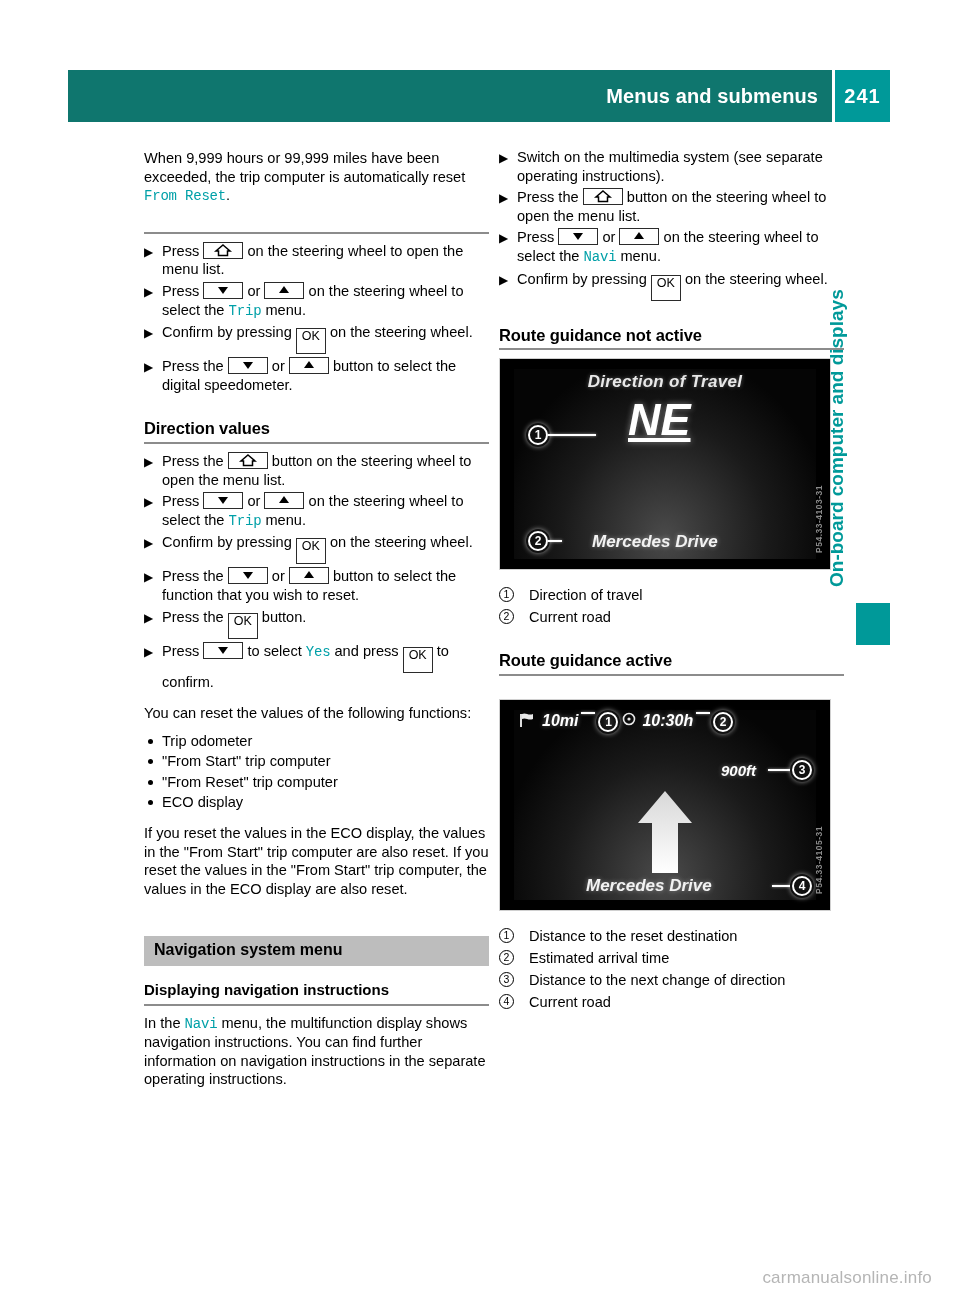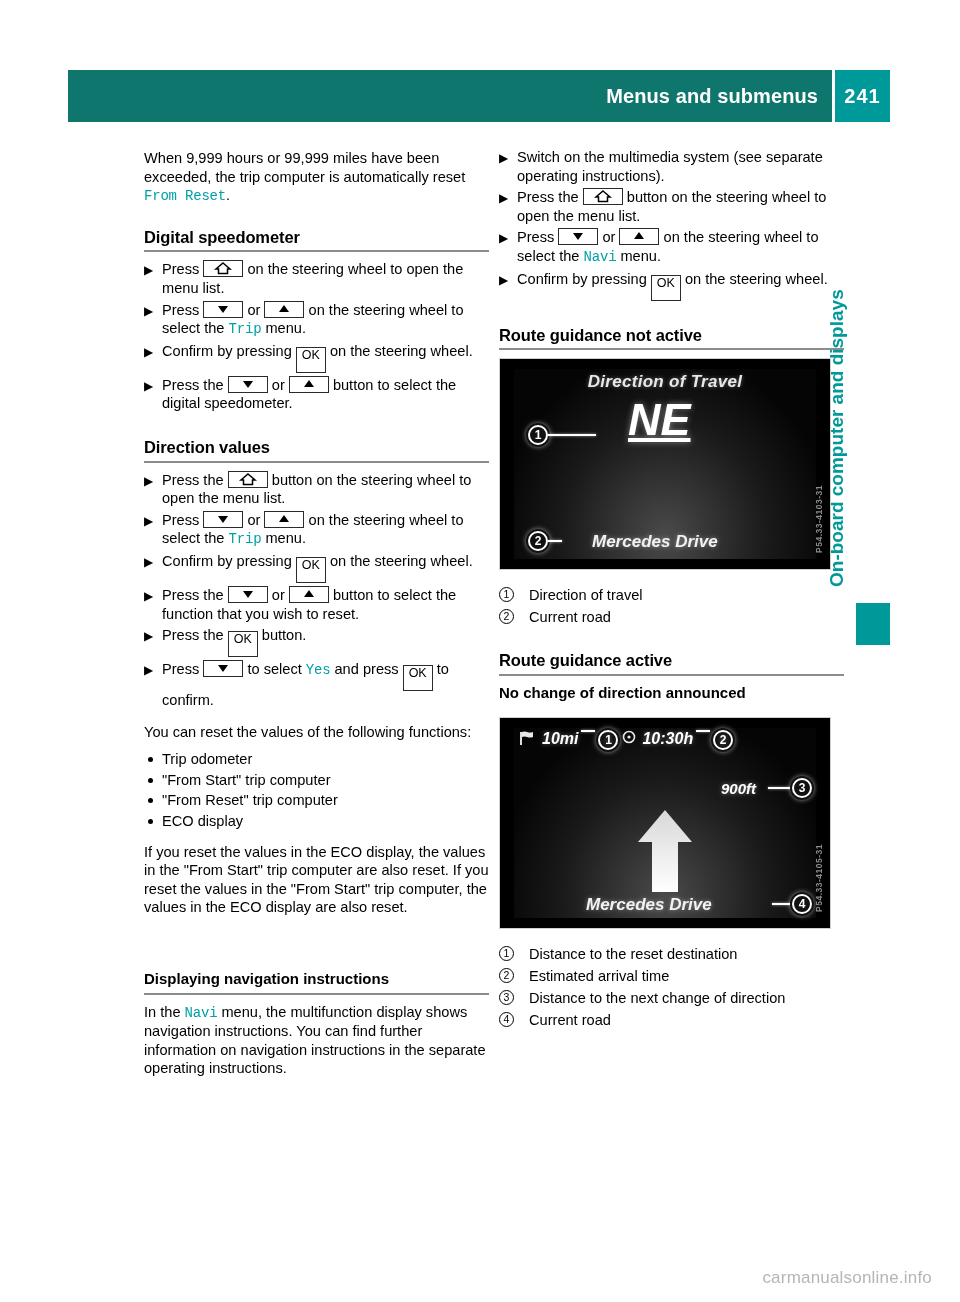--- a/index.html
+++ b/index.html
@@ -344,21 +344,20 @@
   <div class="side-tab-text">On-board computer and displays</div>
   <div class="side-tab-block"></div>
 </div>
 
 <div class="col col-left">
 
   <p class="para"><span>When 9,999 hours or 99,999 miles have been exceeded, the trip computer is automatically reset </span><span class="mono">From Reset</span><span>.</span></p>
 
   <div class="gap-l"></div>
 
-  <h2 class="sec">Digital speedometer</h2>
   <div class="rule-dark"></div>
 
   <ul class="steps">
     <li>
       <span class="xmark">▶</span><span>Press</span>
       <span class="key key-wide"><svg width="20" height="14" viewBox="0 0 20 14">
             <path d="M10 2 L17 8 H14.5 V12.5 H5.5 V8 H3 Z" fill="none" stroke="#000" stroke-width="1.5"></path>
           </svg></span>
       <span>on the steering wheel to open the menu list.</span>
     </li>
@@ -457,20 +456,21 @@
     <li><span class="dot"></span><span>"From Reset" trip computer</span></li>
     <li><span class="dot"></span><span>ECO display</span></li>
   </ul>
 
   <div class="gap-s"></div>
 
   <p class="para">If you reset the values in the ECO display, the values in the "From Start" trip computer are also reset. If you reset the values in the "From Start" trip computer, the values in the ECO display are also reset.</p>
 
   <div style="height:38px"></div>
 
+  <div class="greybar">Navigation system menu</div>
 
   <div class="gap-m"></div>
 
   <h3 class="subsec">Displaying navigation instructions</h3>
   <div class="rule-dark"></div>
 
   <p class="para"><span>In the </span><span class="mono">Navi</span><span> menu, the multifunction display shows navigation instructions. You can find further information on navigation instructions in the separate operating instructions.</span></p>
 
 </div>
 
@@ -532,21 +532,20 @@
   <ul class="legend">
     <li><span class="cnum">1</span><span>Direction of travel</span></li>
     <li><span class="cnum">2</span><span>Current road</span></li>
   </ul>
 
   <div class="gap-l"></div>
 
   <h2 class="sec">Route guidance active</h2>
   <div class="rule-dark"></div>
 
-  <h3 class="subsec">No change of direction announced</h3>
 
   <div class="gap-m"></div>
 
   <div class="display">
     <div class="display-inner"></div>
 
     <div class="disp-top-row">
       <span style="margin-right:6px;">
         <svg width="18" height="16" viewBox="0 0 18 16">
             <path d="M3 2 L3 15" stroke="#ddd" stroke-width="2"></path>

